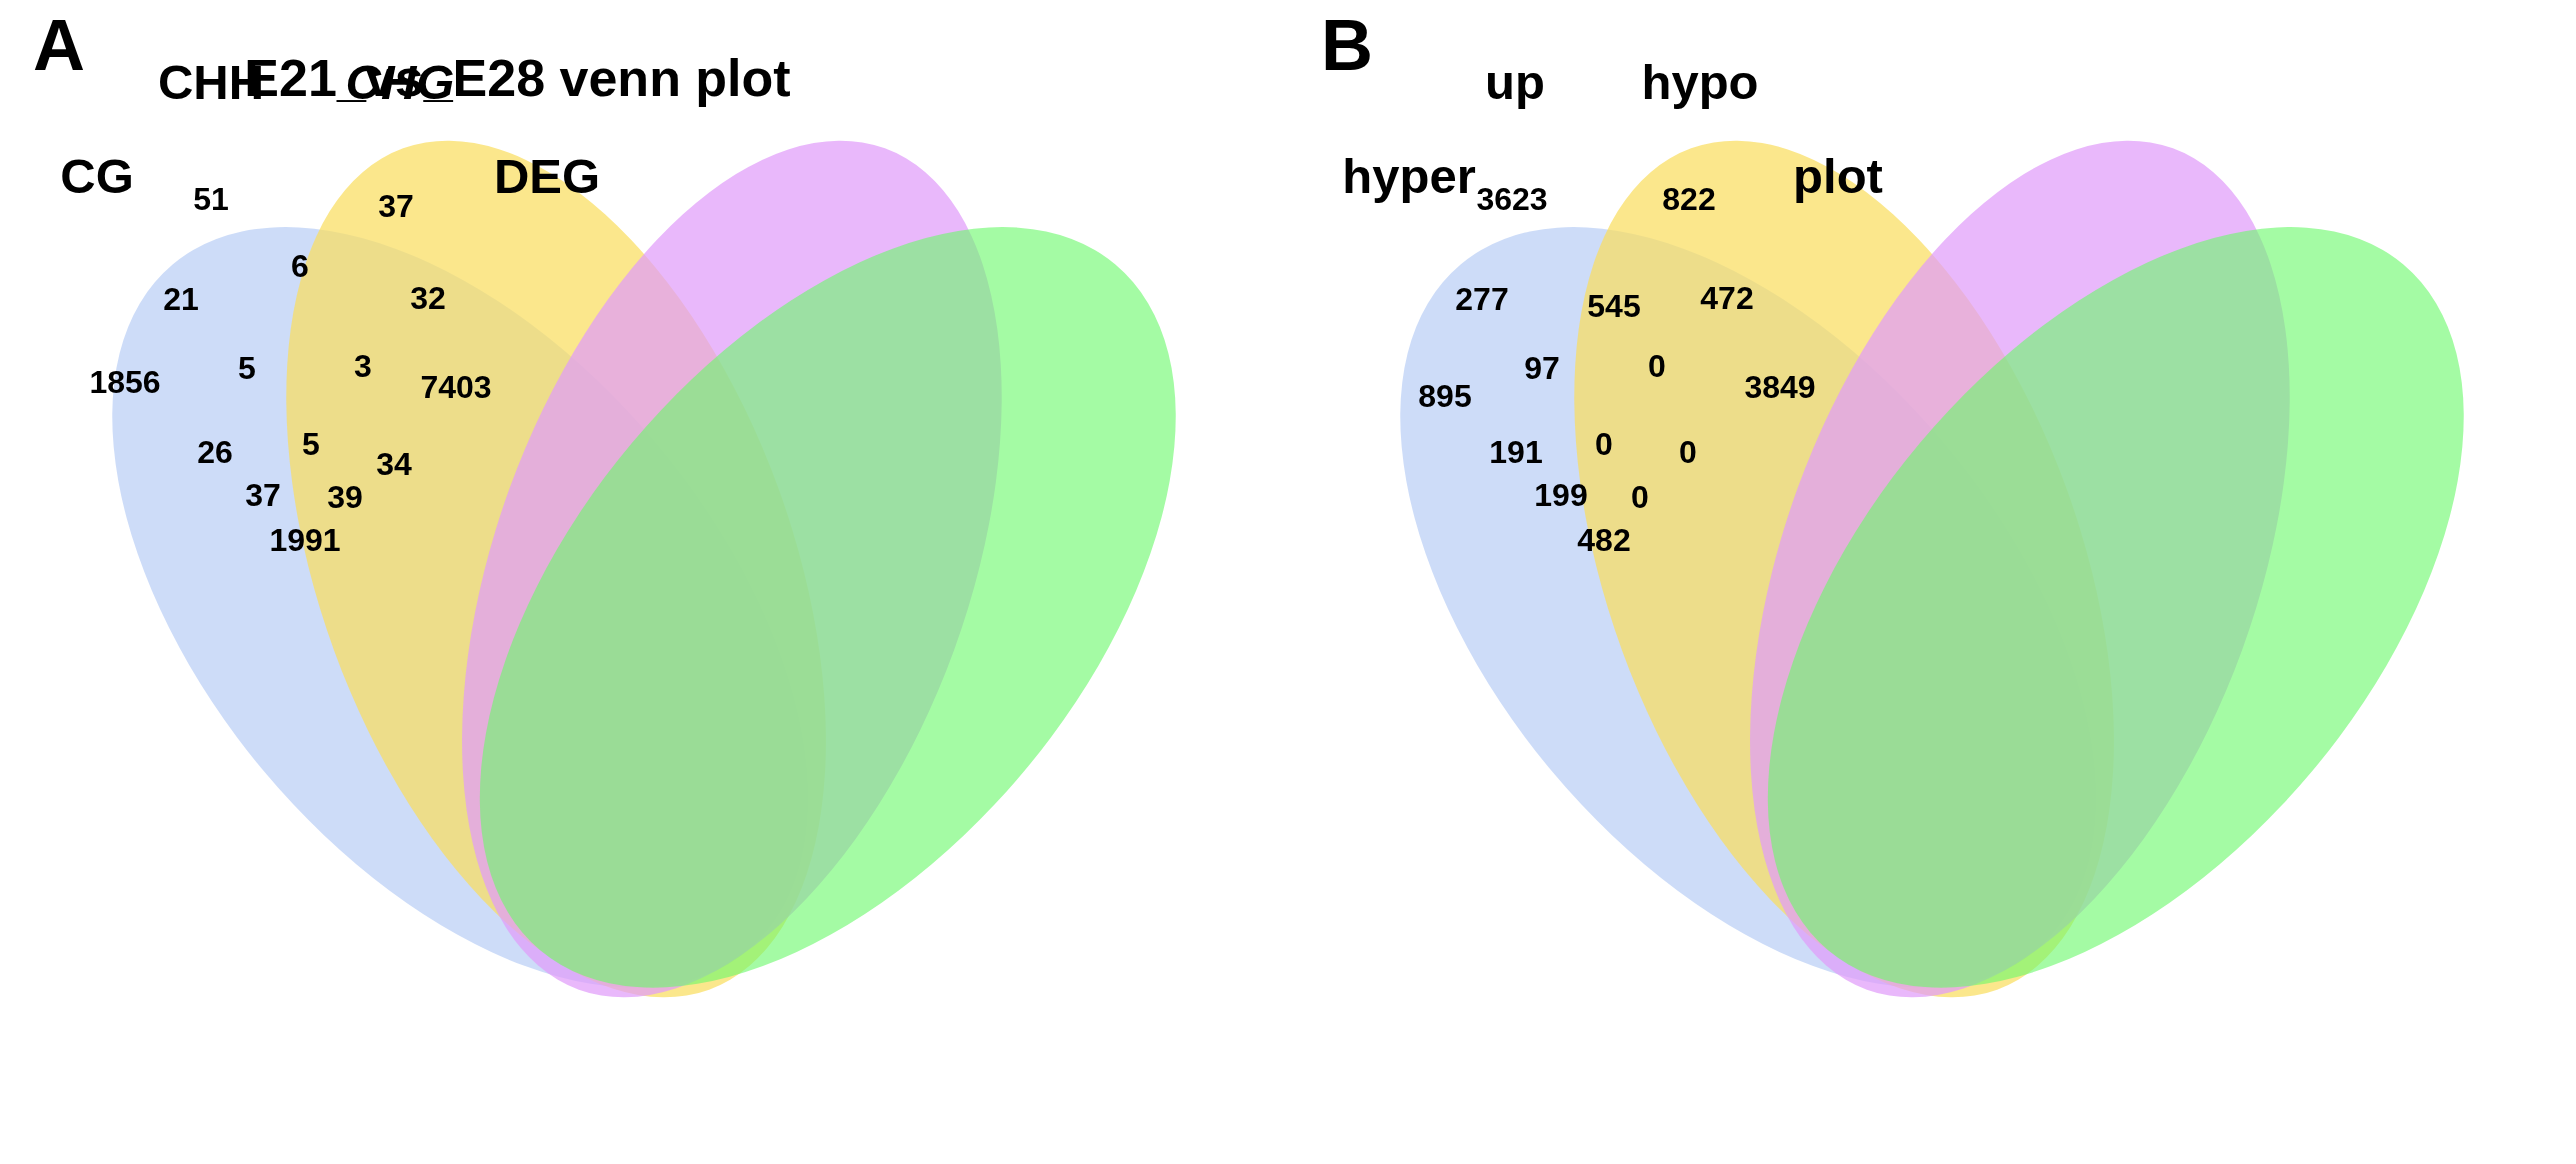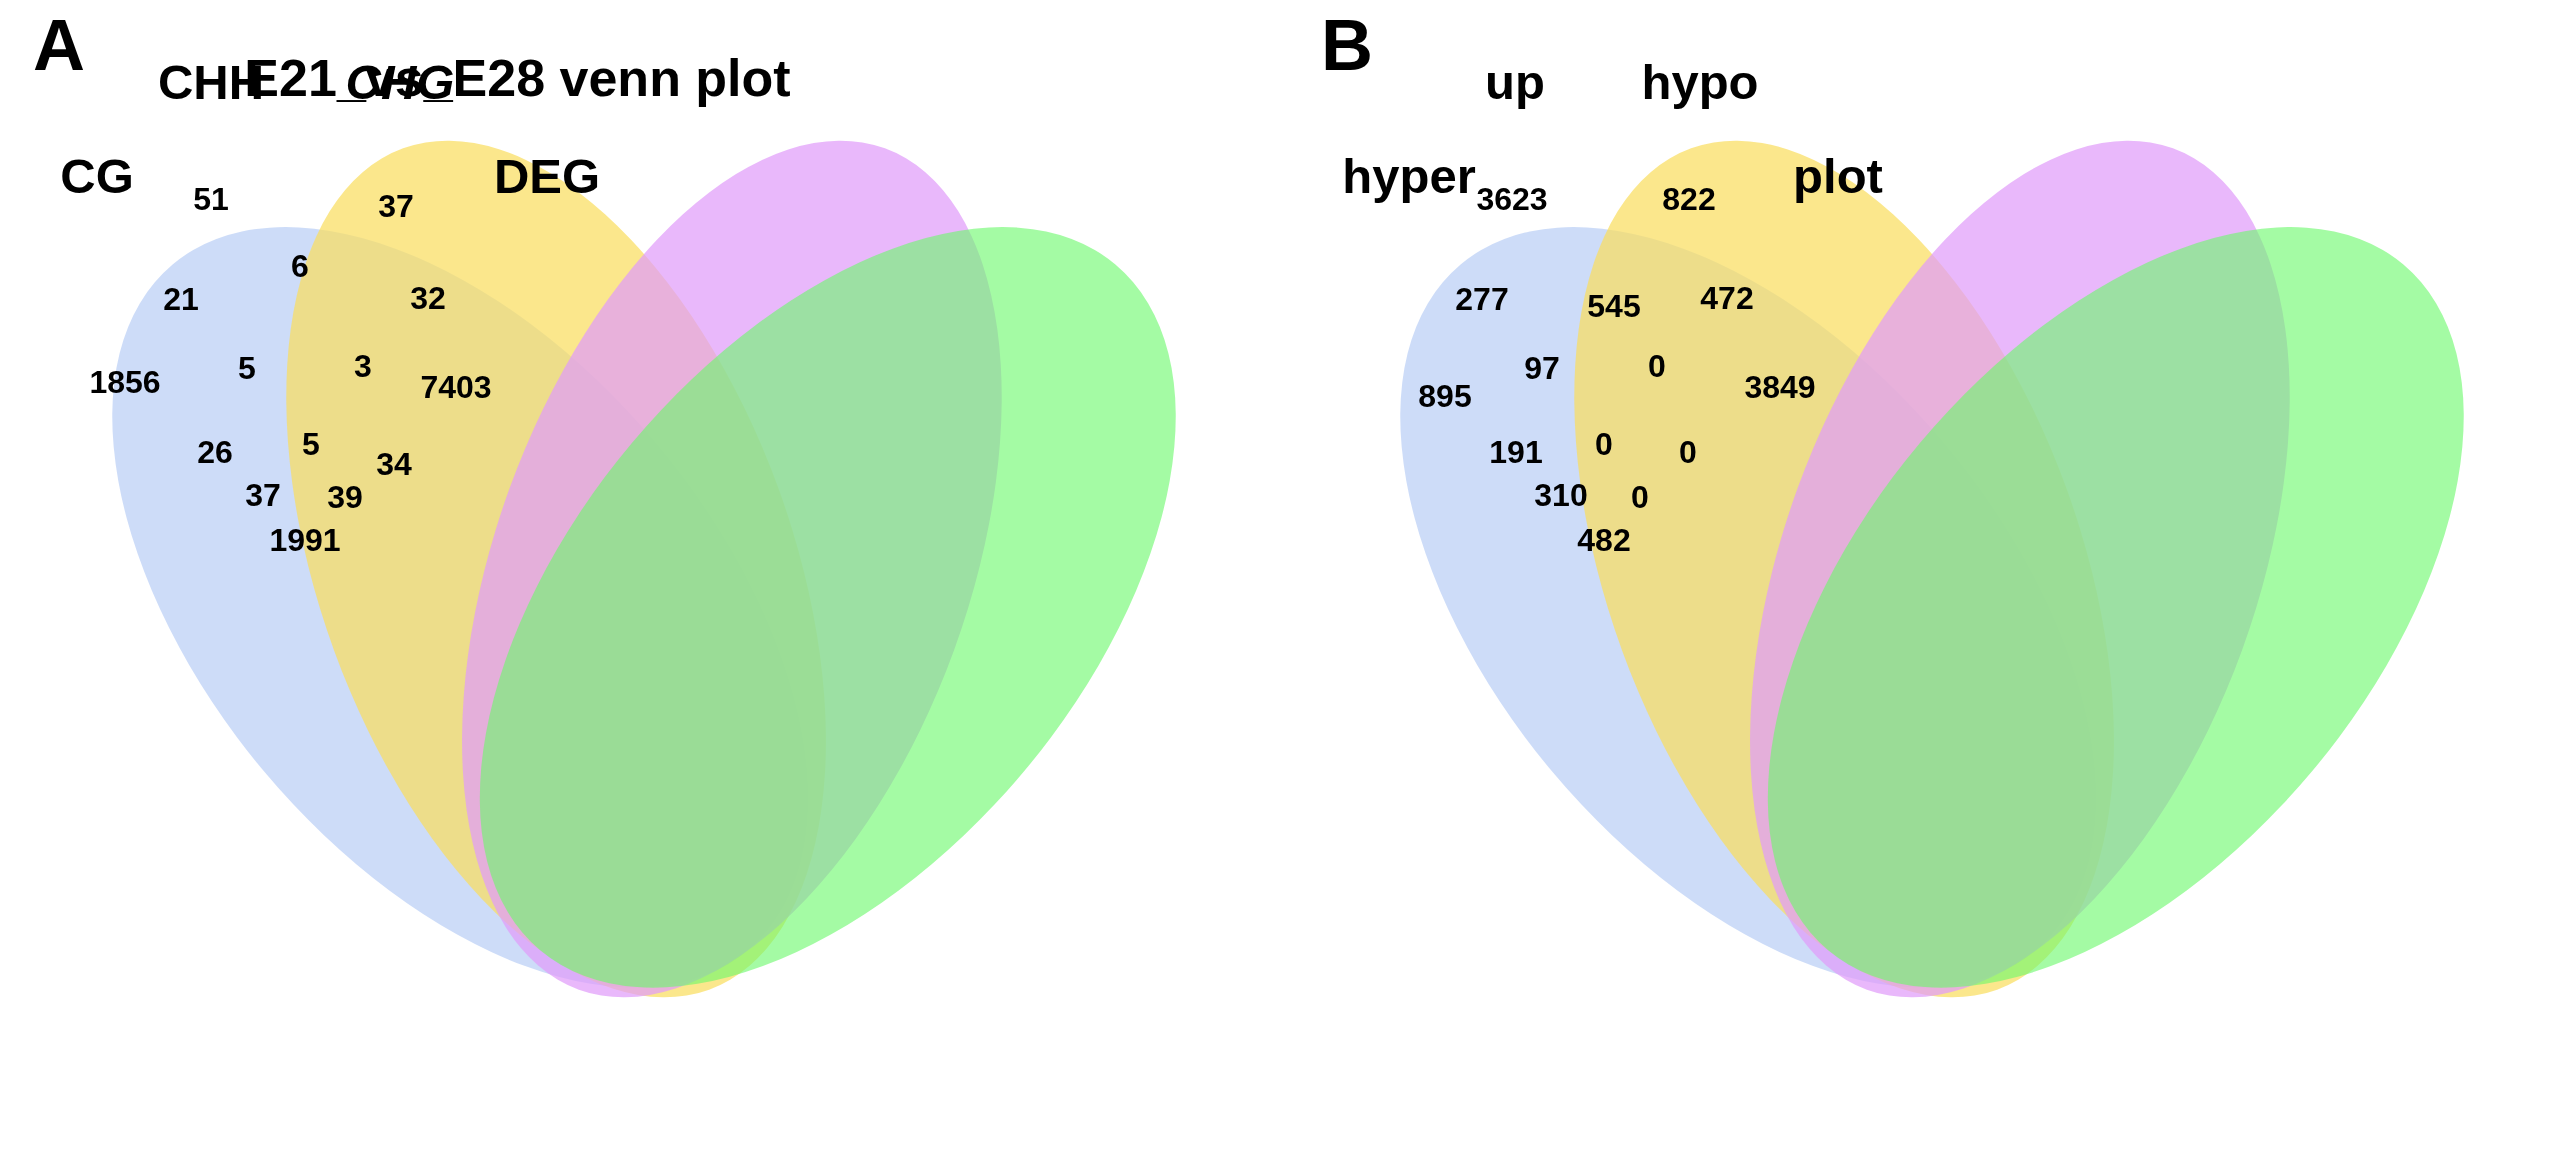--- a/index.html
+++ b/index.html
@@ -111,19 +111,19 @@
 
     <div class="count" style="left:194px;top:299px;">277</div>
     <div class="count" style="left:326px;top:266px;margin-top:40px;">545</div>
     <div class="count" style="left:439px;top:298px;">472</div>
     <div class="count" style="left:228px;top:452px;">191</div>
     <div class="count" style="left:400px;top:452px;">0</div>
     <div class="count" style="left:316px;top:540px;">482</div>
 
     <div class="count" style="left:254px;top:368px;">97</div>
     <div class="count" style="left:369px;top:366px;">0</div>
-    <div class="count" style="left:273px;top:495px;">310</div>
+    <div class="count" style="left:273px;top:495px;">199</div>
     <div class="count" style="left:352px;top:497px;">0</div>
     <div class="count" style="left:316px;top:444px;">0</div>
   </div>
 
 </div>
 
 
 </body></html>

